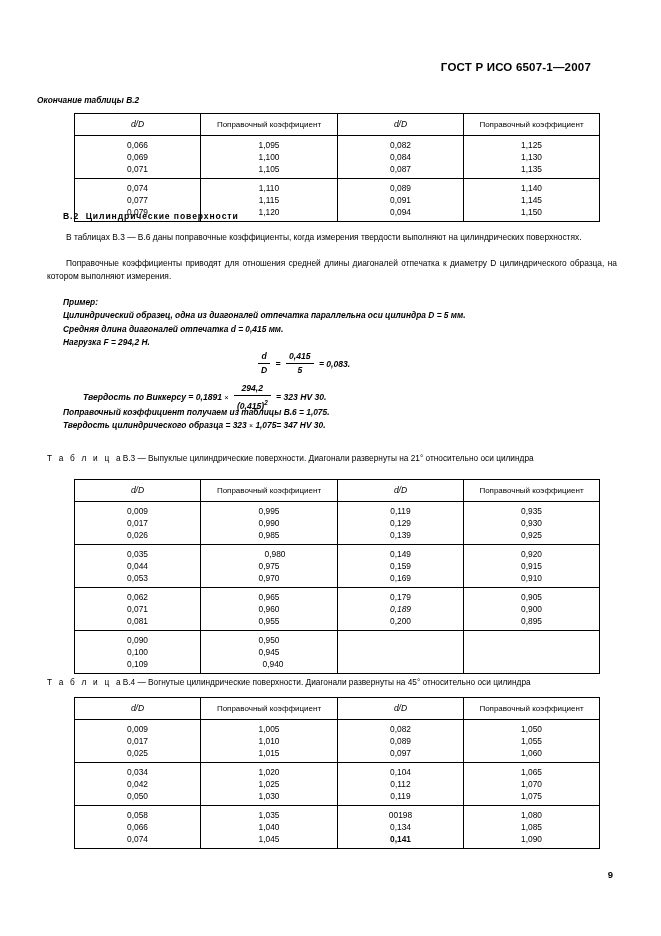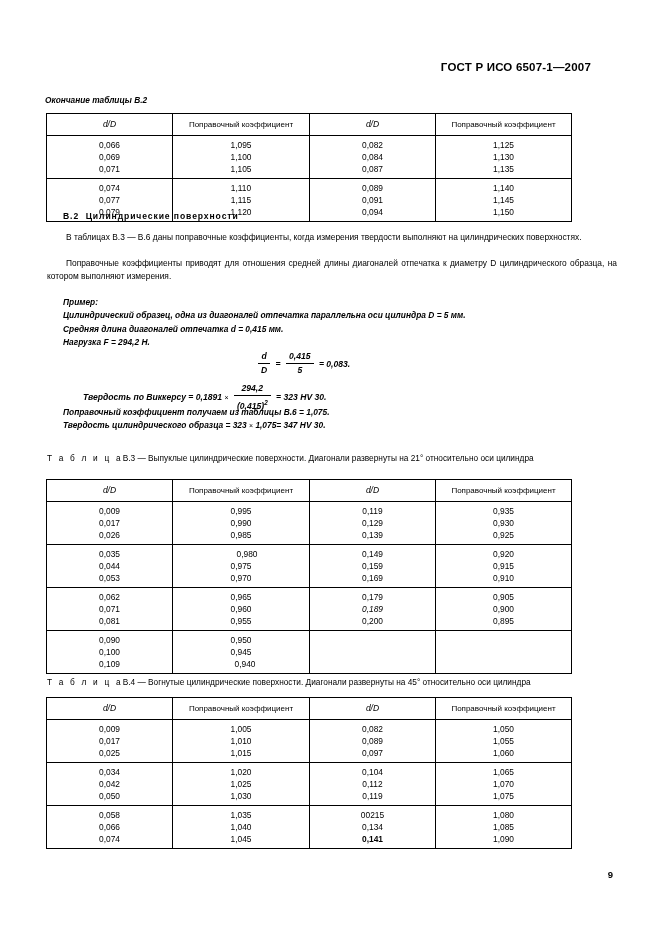--- a/index.html
+++ b/index.html
@@ -29,21 +29,21 @@
     right: 70px;
     top: 61px;
     font-size: 11.5px;
     font-weight: bold;
     letter-spacing: 0.2px;
     white-space: nowrap;
   }
   
   .table-caption {
     position: absolute;
-    left: 45px;
+    left: 37px;
     font-size: 8.3px;
     font-style: italic;
     font-weight: bold;
     white-space: nowrap;
   }
   .caption-lead {
     letter-spacing: 2.2px;
     margin-top: 12px;
   }
   .caption-body {
@@ -54,21 +54,21 @@
     left: 47px;
     width: 570px;
     font-size: 8.3px;
     line-height: 13px;
   }
   
   table.cf {
     position: absolute;
     border-collapse: collapse;
     width: 525px;
-    left: 46px;
+    left: 74px;
     table-layout: fixed;
     font-size: 8.2px;
   }
   table.cf th, table.cf td {
     border: 0.8px solid #000;
     padding: 0;
     text-align: center;
     vertical-align: middle;
   }
   table.cf th {
@@ -428,21 +428,21 @@
         </tr>
         <tr class="grp-bot">
           <td class="edgeL" style="border-top: none;">0,050</td>
           <td style="border-top: none;">1,030</td>
           <td class="sep-strong" style="border-top: none;">0,119</td>
           <td class="edgeR" style="border-top: none;">1,075</td>
         </tr>
         <tr class="grp-top">
           <td class="edgeL" style="border-bottom: none;">0,058</td>
           <td style="border-bottom: none;">1,035</td>
-          <td class="sep-strong" style="border-bottom: none;">00215</td>
+          <td class="sep-strong" style="border-bottom: none;">00198</td>
           <td class="edgeR" style="border-bottom: none;">1,080</td>
         </tr>
         <tr>
           <td class="edgeL" style="border-bottom: none; border-top: none;">0,066</td>
           <td style="border-bottom: none; border-top: none;">1,040</td>
           <td class="sep-strong" style="border-bottom: none; border-top: none;">0,134</td>
           <td class="edgeR" style="border-bottom: none; border-top: none;">1,085</td>
         </tr>
         <tr class="grp-bot bot-strong">
           <td class="edgeL" style="border-top: none;">0,074</td>

